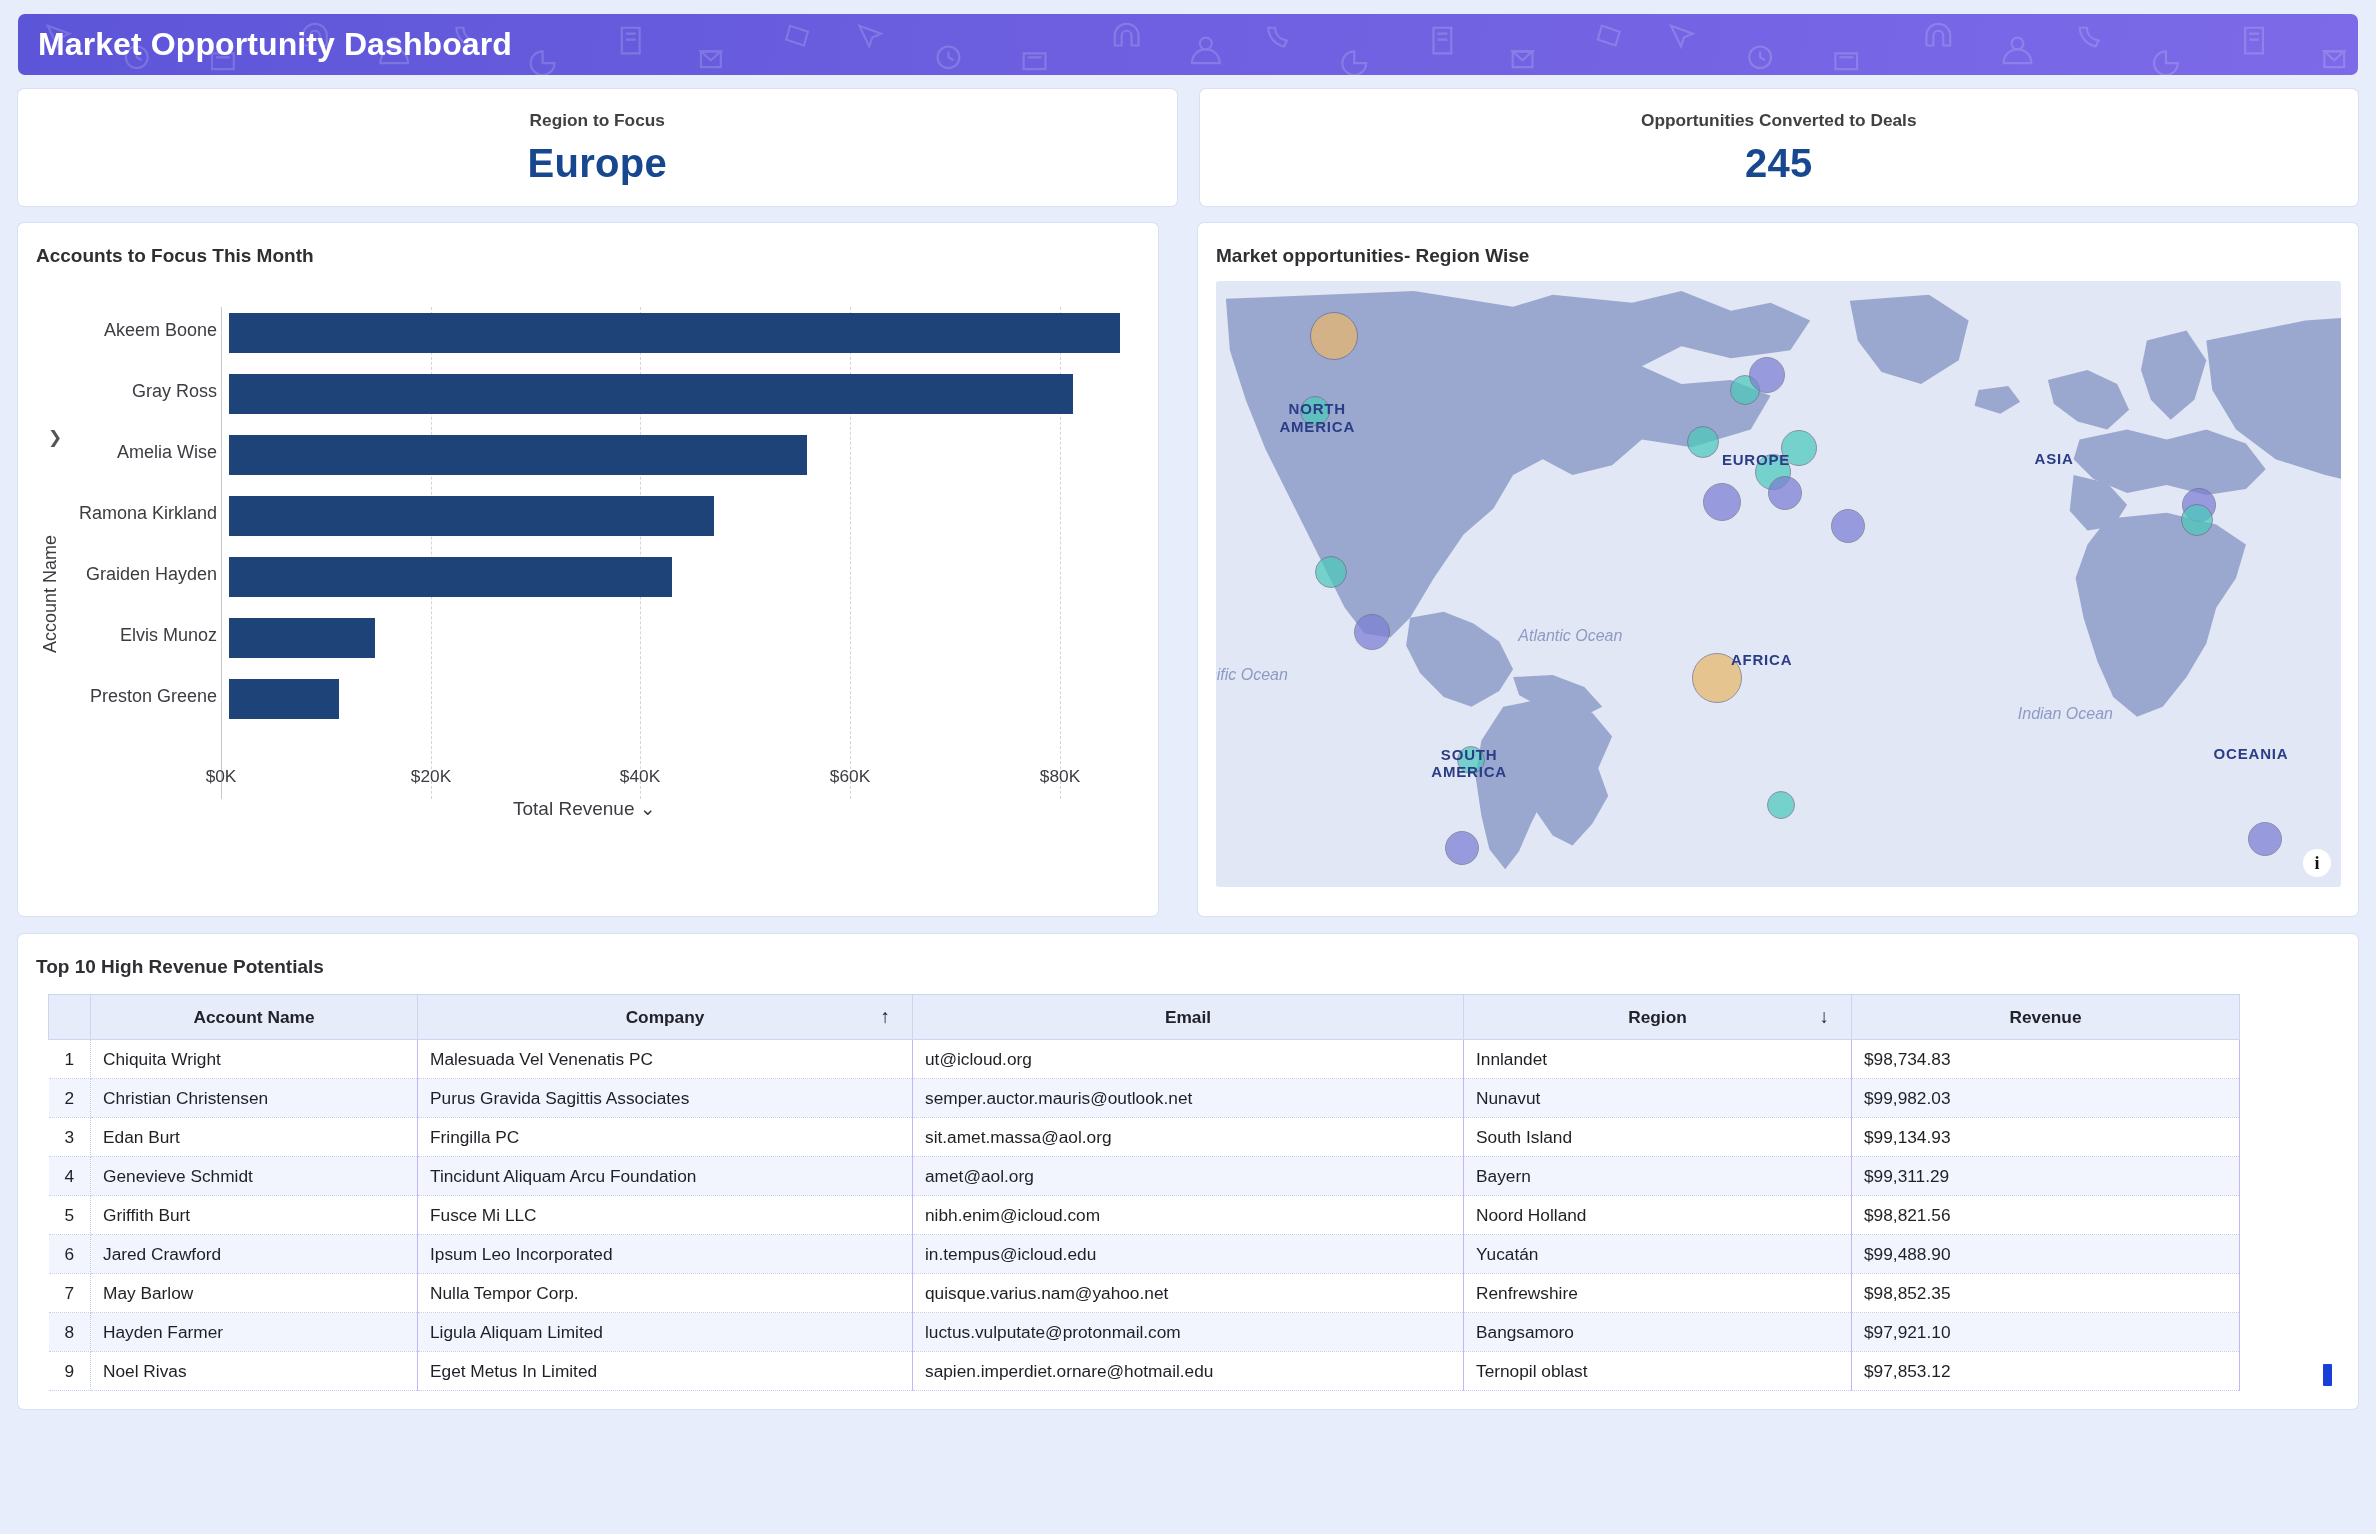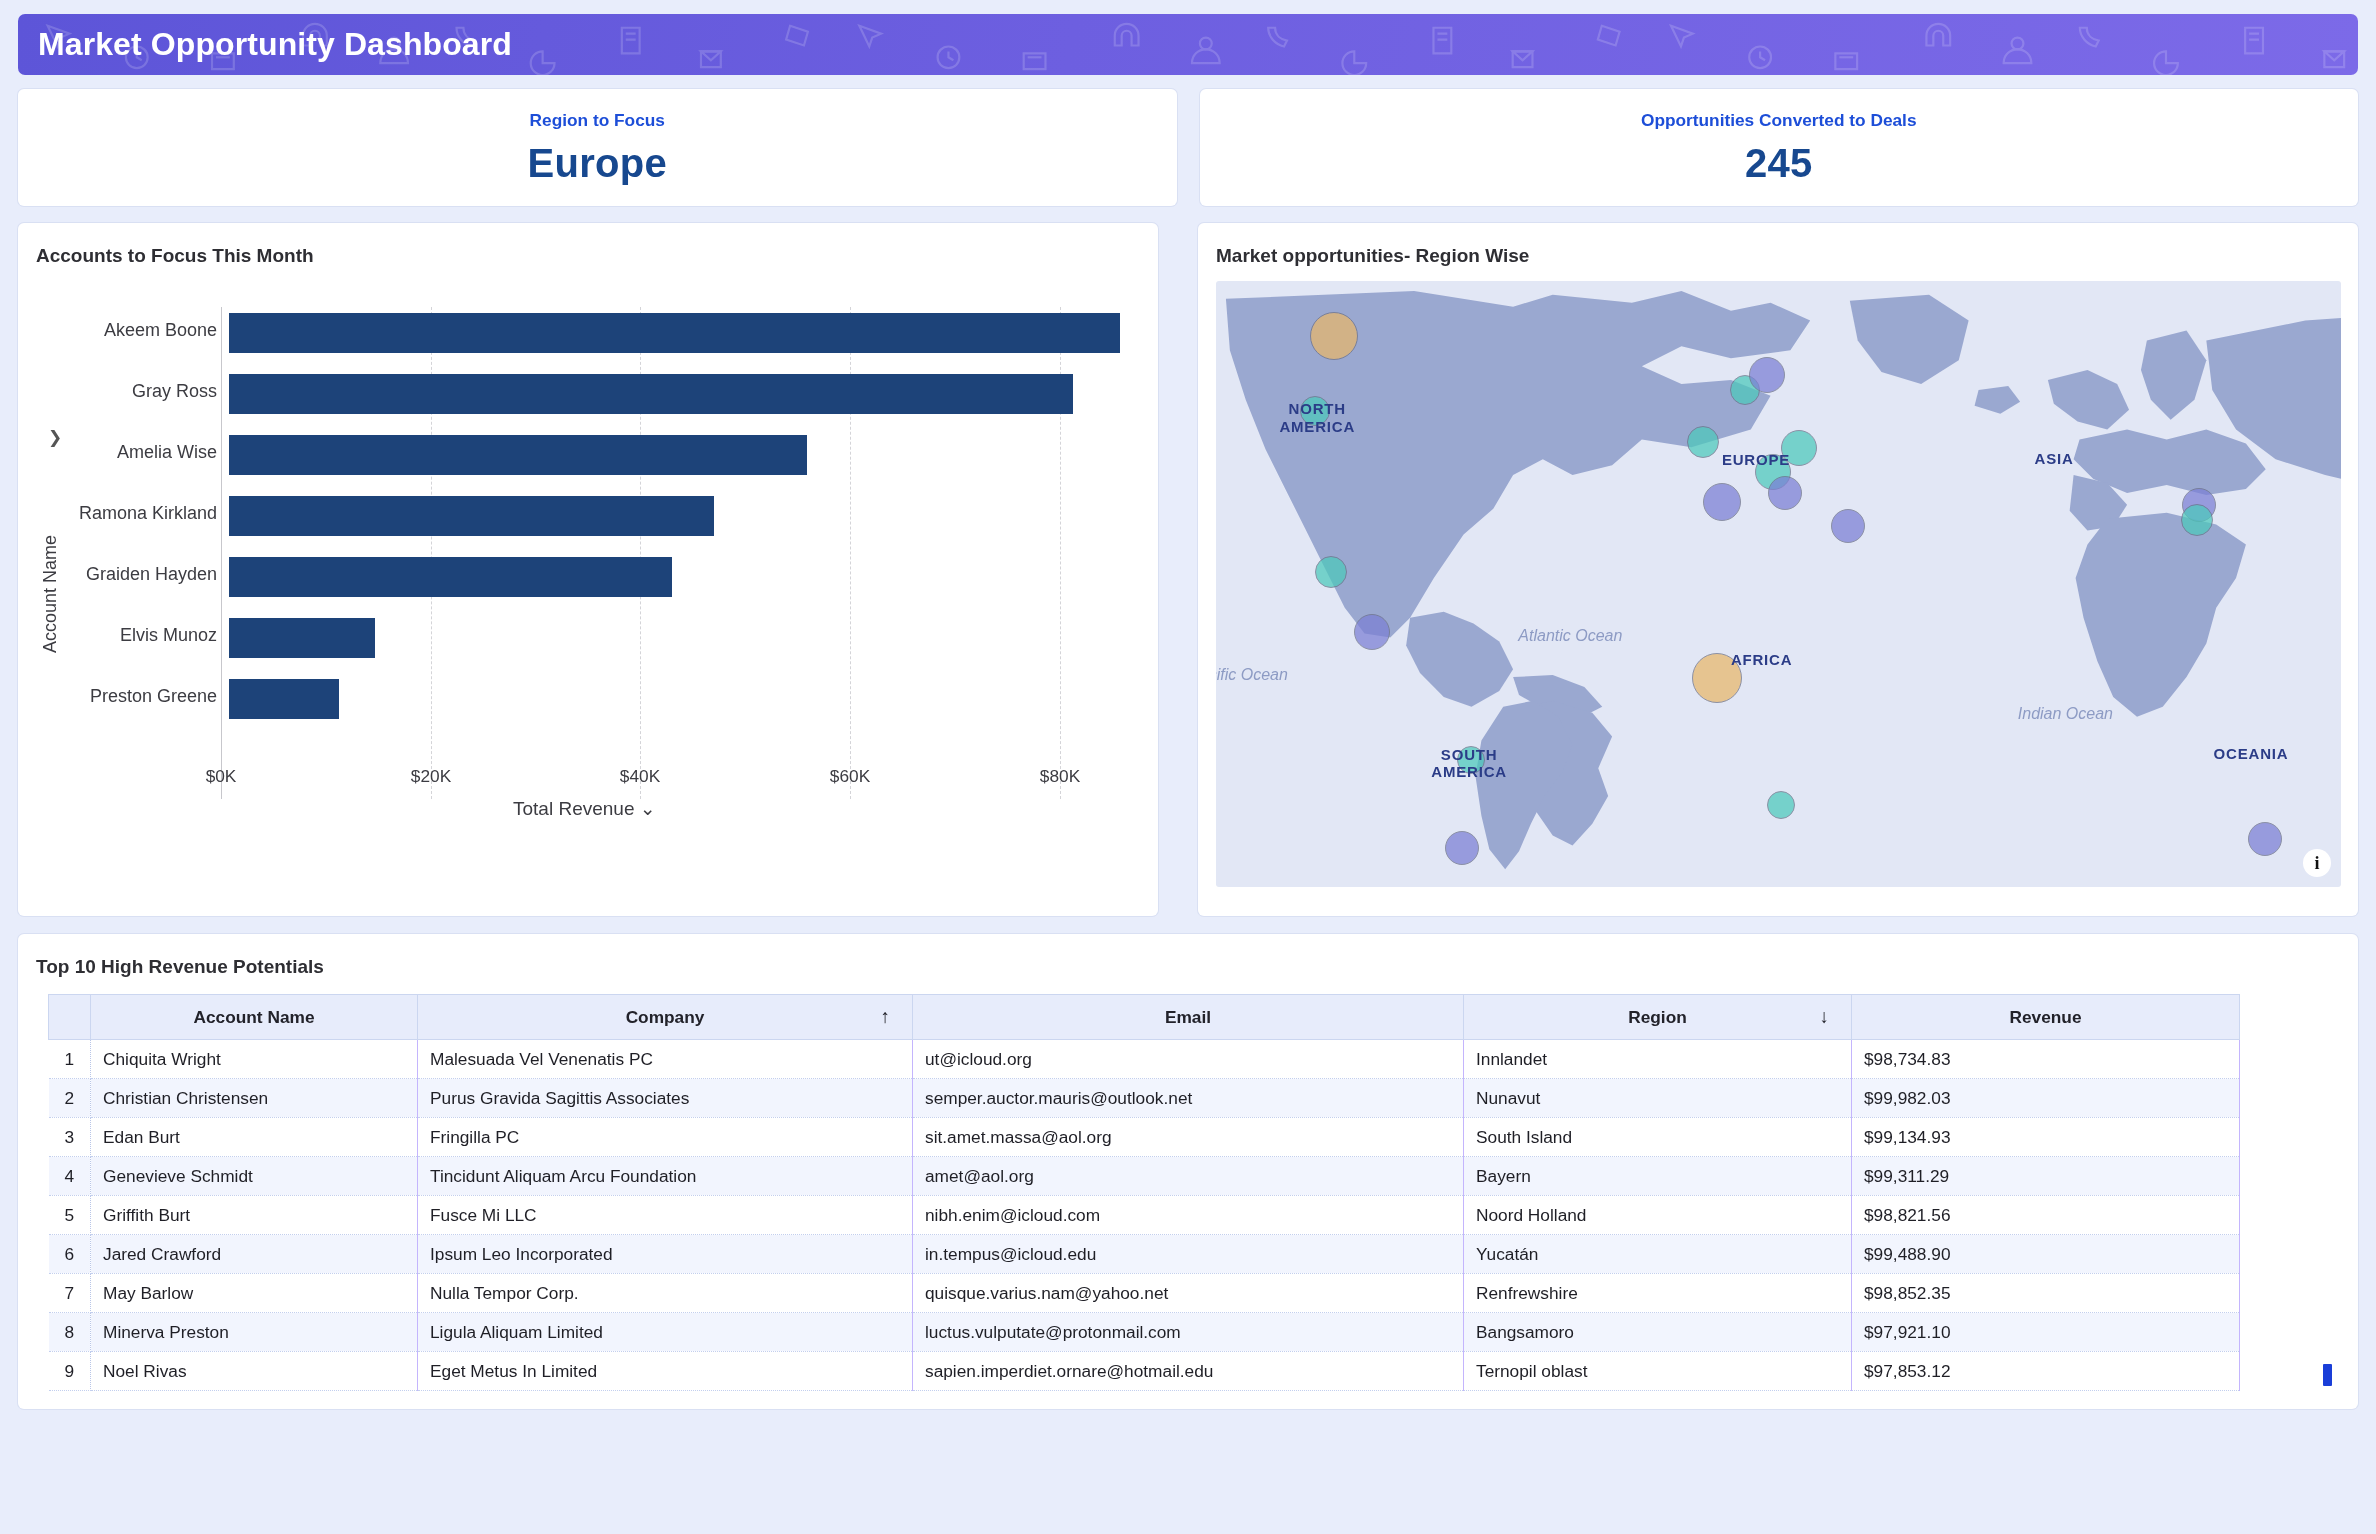--- a/index.html
+++ b/index.html
@@ -25,21 +25,21 @@
   .header-pattern { position: absolute; inset: 0; z-index: 1; opacity: .17; }
 
   
   .kpi-row { display: flex; gap: 23px; margin-top: 14px; }
   .kpi-card {
     flex: 1; background: #ffffff; border-radius: 6px;
     height: 117px; display: flex; flex-direction: column;
     align-items: center; justify-content: center; gap: 10px;
     box-shadow: 0 0 0 1px rgba(190,200,230,.35);
   }
-  .kpi-label { font-size: 17.3px; font-weight: bold; color: #1d4ed8; }
+  .kpi-label { font-size: 17.3px; font-weight: bold; color: #404040; }
   .kpi-value { font-size: 40px; font-weight: bold; color: #17488f; letter-spacing: 0.3px; }
 
   
   .mid-row { display: flex; gap: 40px; margin-top: 17px; }
   .card {
     background: #ffffff; border-radius: 6px;
     box-shadow: 0 0 0 1px rgba(190,200,230,.35);
   }
   .card-title {
     font-size: 19px; font-weight: bold; color: #2e2e33;
@@ -386,21 +386,21 @@
             <tr>
               <td class="col-w-0 idx">7</td>
               <td class="col-w-1">May Barlow</td>
               <td class="col-w-2">Nulla Tempor Corp.</td>
               <td class="col-w-3">quisque.varius.nam@yahoo.net</td>
               <td class="col-w-4">Renfrewshire</td>
               <td class="col-w-5">$98,852.35</td>
             </tr>
             <tr>
               <td class="col-w-0 idx">8</td>
-              <td class="col-w-1">Minerva Preston</td>
+              <td class="col-w-1">Hayden Farmer</td>
               <td class="col-w-2">Ligula Aliquam Limited</td>
               <td class="col-w-3">luctus.vulputate@protonmail.com</td>
               <td class="col-w-4">Bangsamoro</td>
               <td class="col-w-5">$97,921.10</td>
             </tr>
             <tr>
               <td class="col-w-0 idx">9</td>
               <td class="col-w-1">Noel Rivas</td>
               <td class="col-w-2">Eget Metus In Limited</td>
               <td class="col-w-3">sapien.imperdiet.ornare@hotmail.edu</td>

